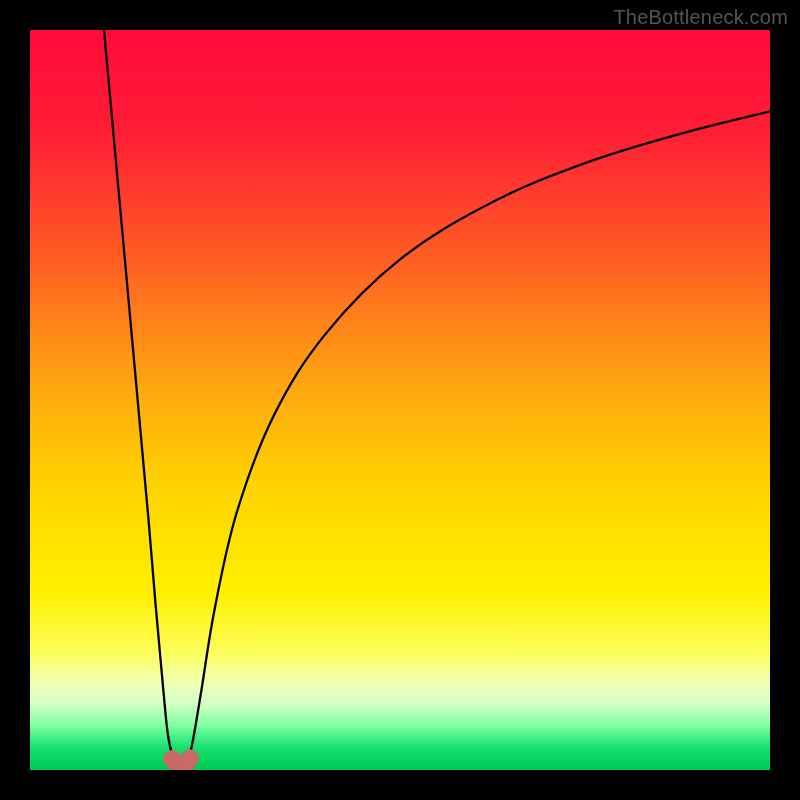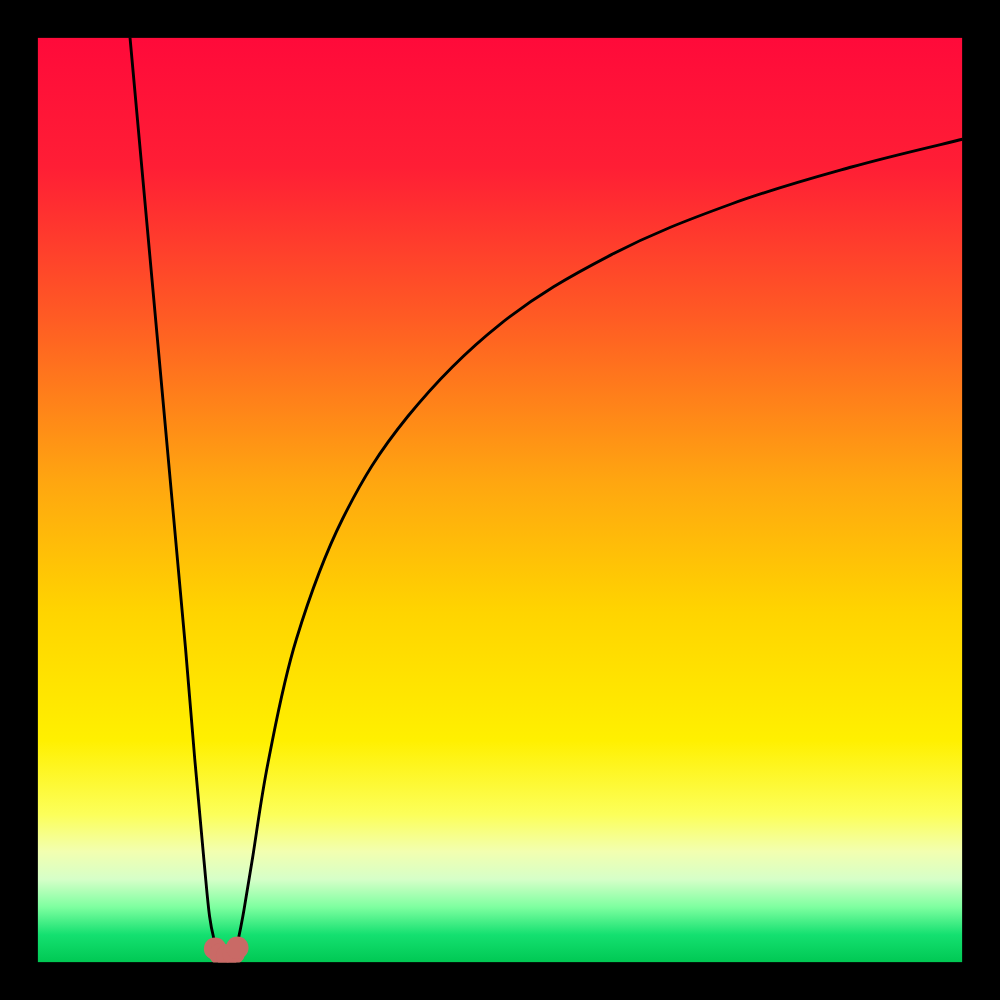--- a/index.html
+++ b/index.html
@@ -51,20 +51,21 @@
     font-weight: 500;
     letter-spacing: 0.2px;
     user-select: none;
   }
 </style>
 </head>
 <body>
 
 <div class="frame">
 
+  <div class="watermark">TheBottleneck.com</div>
 
   <div class="plot-area">
     <svg class="gradient" viewBox="0 0 740 740" preserveAspectRatio="none">
       <defs>
         <linearGradient id="bg" x1="0" y1="0" x2="0" y2="1">
             <stop offset="0%" stop-color="#ff0a3a"></stop>
             <stop offset="14%" stop-color="#ff1e35"></stop>
             <stop offset="30%" stop-color="#ff5a24"></stop>
             <stop offset="48%" stop-color="#ffa610"></stop>
             <stop offset="62%" stop-color="#ffd400"></stop>

